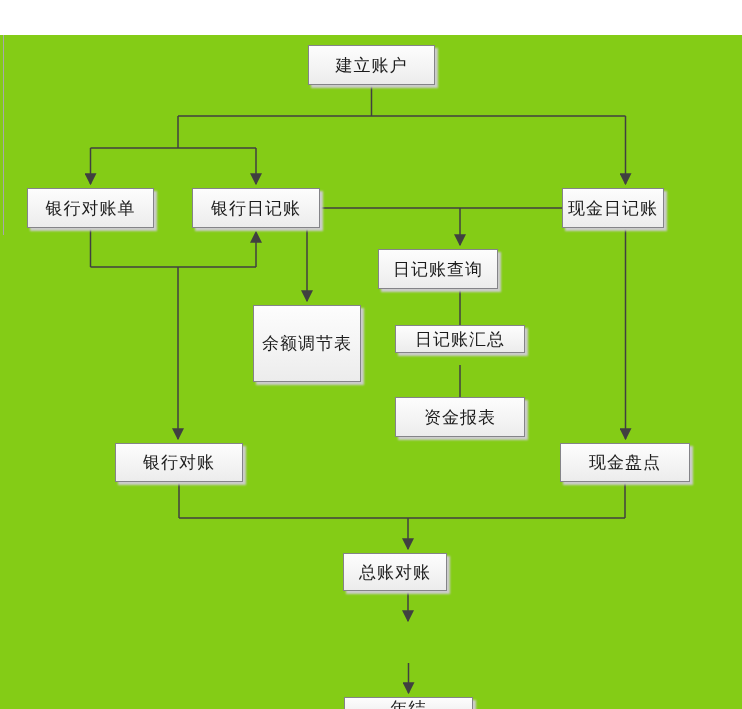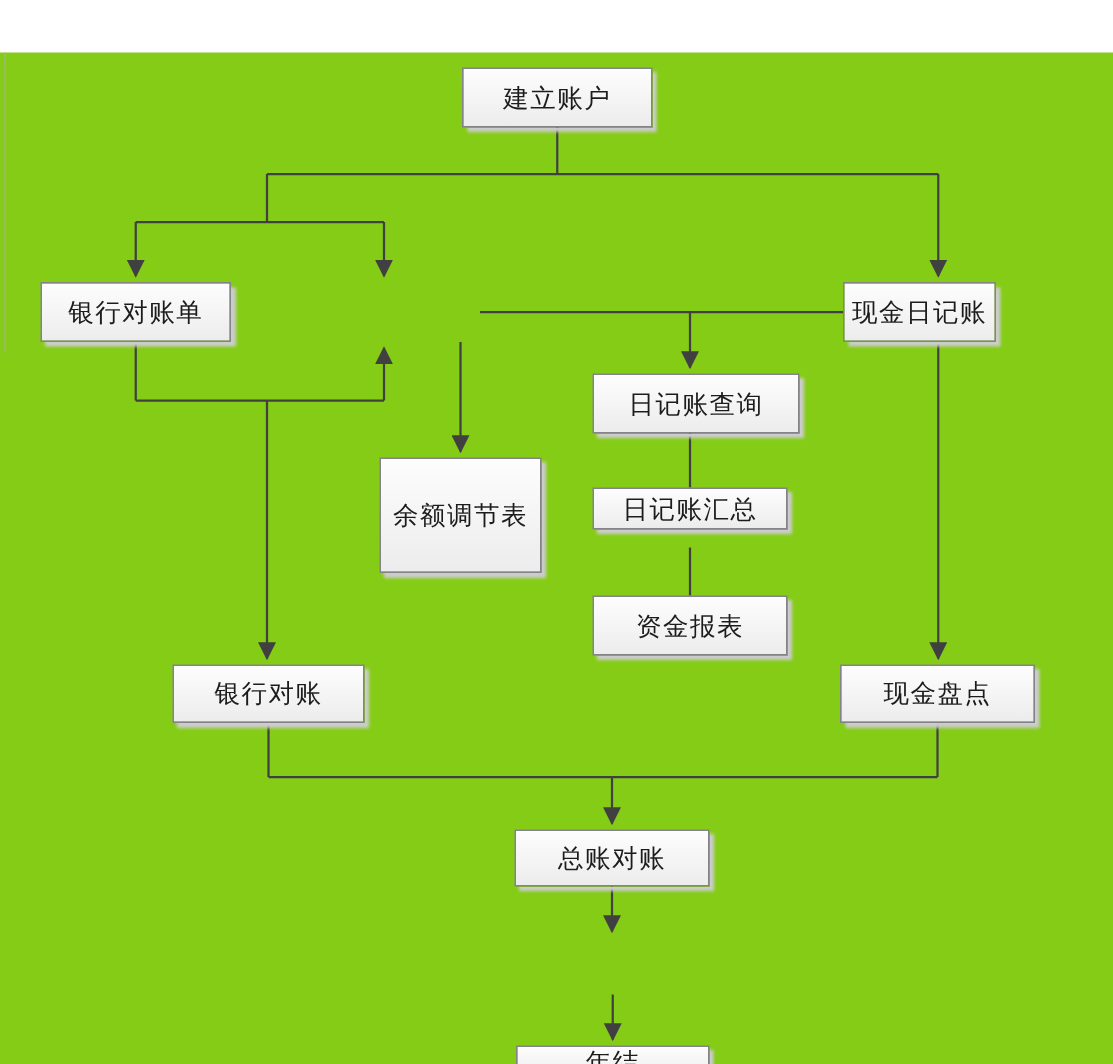--- a/index.html
+++ b/index.html
@@ -86,26 +86,29 @@
   </svg>
 
   <div class="node" style="left:308px; top:10px;  width:127px; height:40px">
     <span>建立账户</span>
   </div>
 
   <div class="node" style="left:27px;  top:153px; width:127px; height:40px">
     <span>银行对账单</span>
   </div>
 
+  <div class="node" style="left:192px; top:153px; width:128px; height:40px">
+    <span>银行日记账</span>
+  </div>
 
   <div class="node" style="left:562px; top:153px; width:102px; height:40px">
     <span>现金日记账</span>
   </div>
 
-  <div class="node" style="left:395px; top:214px; width:138px; height:40px">
+  <div class="node" style="left:378px; top:214px; width:120px; height:40px">
     <span>日记账查询</span>
   </div>
 
   <div class="node" style="left:395px; top:290px; width:130px; height:28px">
     <span>日记账汇总</span>
   </div>
 
   <div class="node" style="left:395px; top:362px; width:130px; height:40px">
     <span>资金报表</span>
   </div>
@@ -115,21 +118,21 @@
   </div>
 
   <div class="node" style="left:115px; top:408px; width:128px; height:39px">
     <span>银行对账</span>
   </div>
 
   <div class="node" style="left:560px; top:408px; width:130px; height:39px">
     <span>现金盘点</span>
   </div>
 
-  <div class="node" style="left:343px; top:518px; width:130px; height:38px">
+  <div class="node" style="left:343px; top:518px; width:104px; height:38px">
     <span>总账对账</span>
   </div>
 
 
   <div class="node" style="left:344px; top:662px; width:129px; height:22px">
     <span>年结</span>
   </div>
 
 </div>
 

